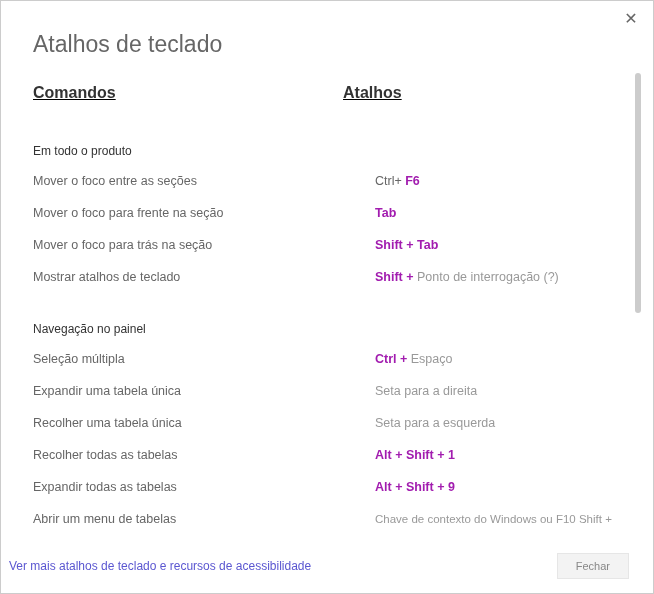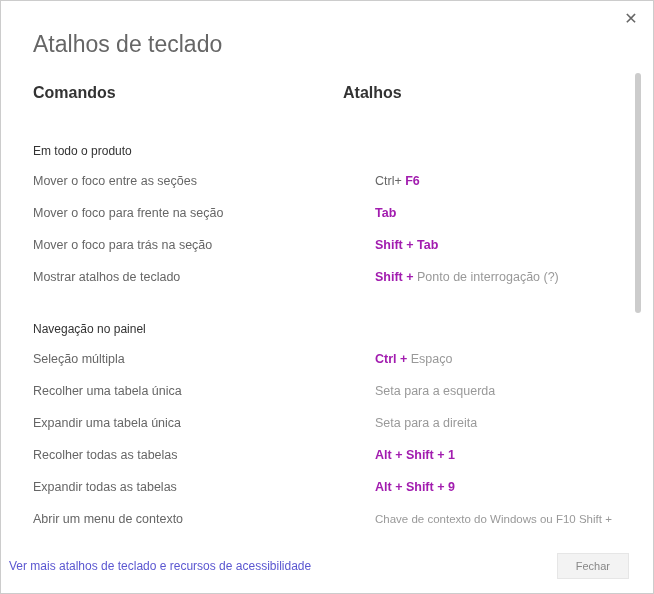--- a/index.html
+++ b/index.html
@@ -9,21 +9,21 @@
       background: #fff;
     }
     .close-btn {
       position: absolute; top: 8px; right: 12px; width: 20px; height: 20px;
       cursor: pointer; color: #666; font-size: 16px; line-height: 20px; text-align: center;
       background: none; border: none;
     }
     .dialog-body { padding: 30px 32px 0 32px; height: 540px; overflow: hidden; position: relative; }
     .dialog-title { font-size: 23px; color: #666; font-weight: 400; margin-bottom: 26px; }
     .columns { display: flex; }
-    .col { flex: 1; }
+    .col { flex: 1; text-decoration: underline; }
     .col-left { flex: 0 0 310px; }
     .col-right { flex: 1; }
     .col-header { font-size: 16px; color: #333; font-weight: 600; margin-bottom: 22px; }
     .section-title { font-size: 12px; color: #333; font-weight: 400; margin: 14px 0 16px; }
     .row { display: flex; margin-bottom: 14px; align-items: baseline; min-height: 18px; }
     .row .cmd { flex: 0 0 310px; font-size: 12.5px; color: #666; }
     .row .shortcut { flex: 1; font-size: 12.5px; color: #333; }
     .row .shortcut .mod { color: #666; margin-left: 32px; }
     .row .shortcut .key { font-weight: 600; color: #a21caf; }
     .row .shortcut .desc { color: #999; }
@@ -81,37 +81,37 @@
       </div>
     </div>
 
     <div class="section-block" style="margin-top:34px;">
       <div class="section-title">Navegação no painel</div>
       <div class="row">
         <div class="cmd">Seleção múltipla</div>
         <div class="shortcut"><span class="mod"></span><span class="key">Ctrl + </span><span class="desc">Espaço</span></div>
       </div>
       <div class="row">
+        <div class="cmd">Expandir uma tabela única</div>
+        <div class="shortcut"><span class="mod"></span><span class="key"></span><span class="desc">Seta para a direita</span></div>
+      </div>
+      <div class="row">
         <div class="cmd">Recolher uma tabela única</div>
         <div class="shortcut"><span class="mod"></span><span class="key"></span><span class="desc">Seta para a esquerda</span></div>
-      </div>
-      <div class="row">
-        <div class="cmd">Expandir uma tabela única</div>
-        <div class="shortcut"><span class="mod"></span><span class="key"></span><span class="desc">Seta para a direita</span></div>
       </div>
       <div class="row">
         <div class="cmd">Recolher todas as tabelas</div>
         <div class="shortcut"><span class="mod"></span><span class="key">Alt + Shift + 1</span><span class="desc"></span></div>
       </div>
       <div class="row">
         <div class="cmd">Expandir todas as tabelas</div>
         <div class="shortcut"><span class="mod"></span><span class="key">Alt + Shift + 9</span><span class="desc"></span></div>
       </div>
       <div class="row">
-        <div class="cmd">Abrir um menu de contexto</div>
+        <div class="cmd">Abrir um menu de tabelas</div>
         <div class="shortcut" style="font-size:11.5px;"><span class="mod"></span><span class="key"></span><span class="desc">Chave de contexto do Windows ou F10 Shift +</span></div>
       </div>
     </div>
 
     <div class="scrollbar"></div>
   </div>
 
   <div class="footer">
     <a class="footer-link">Ver mais atalhos de teclado e recursos de acessibilidade</a>
     <button class="footer-btn">Fechar</button>

